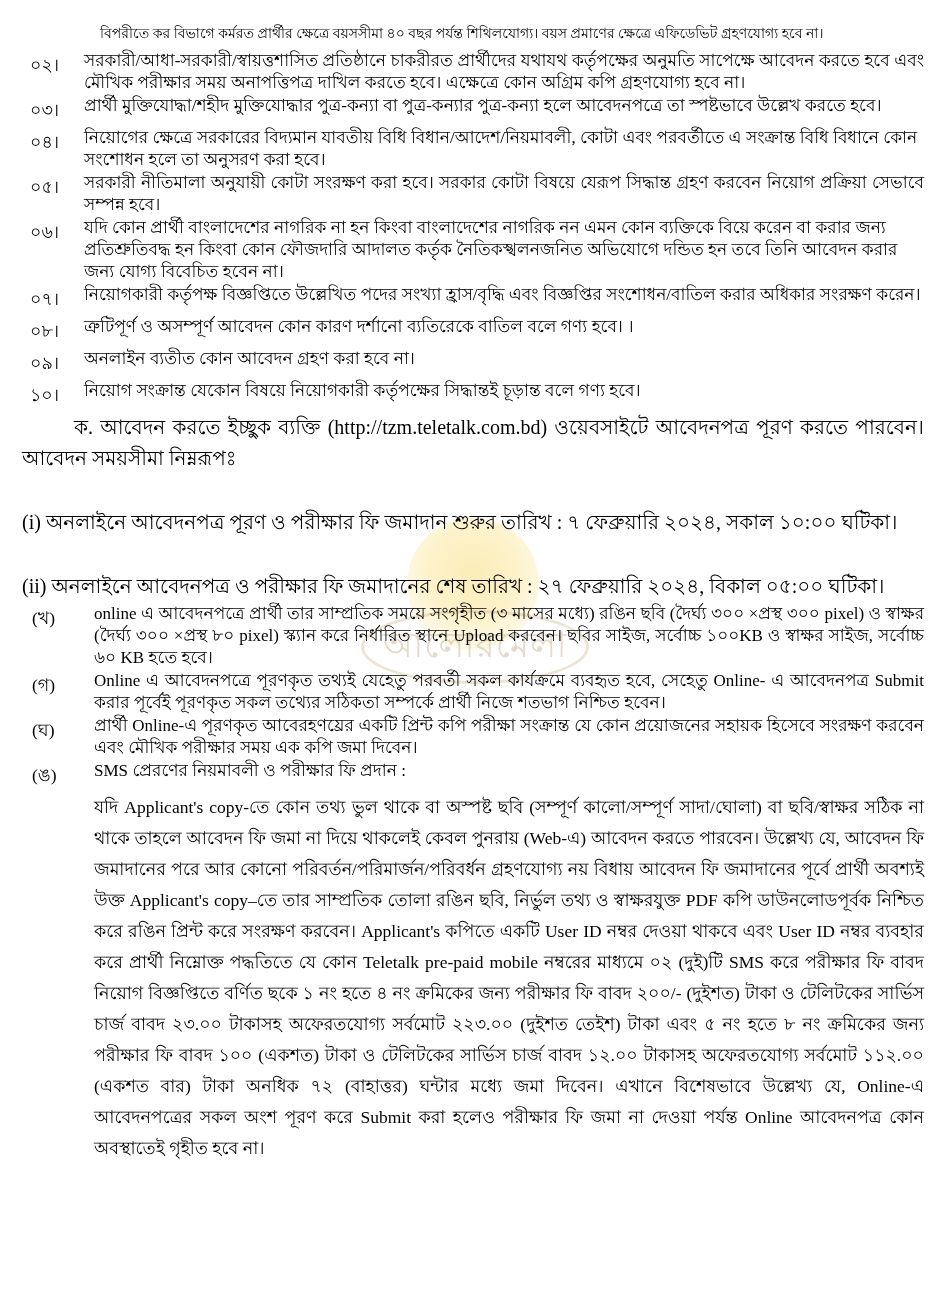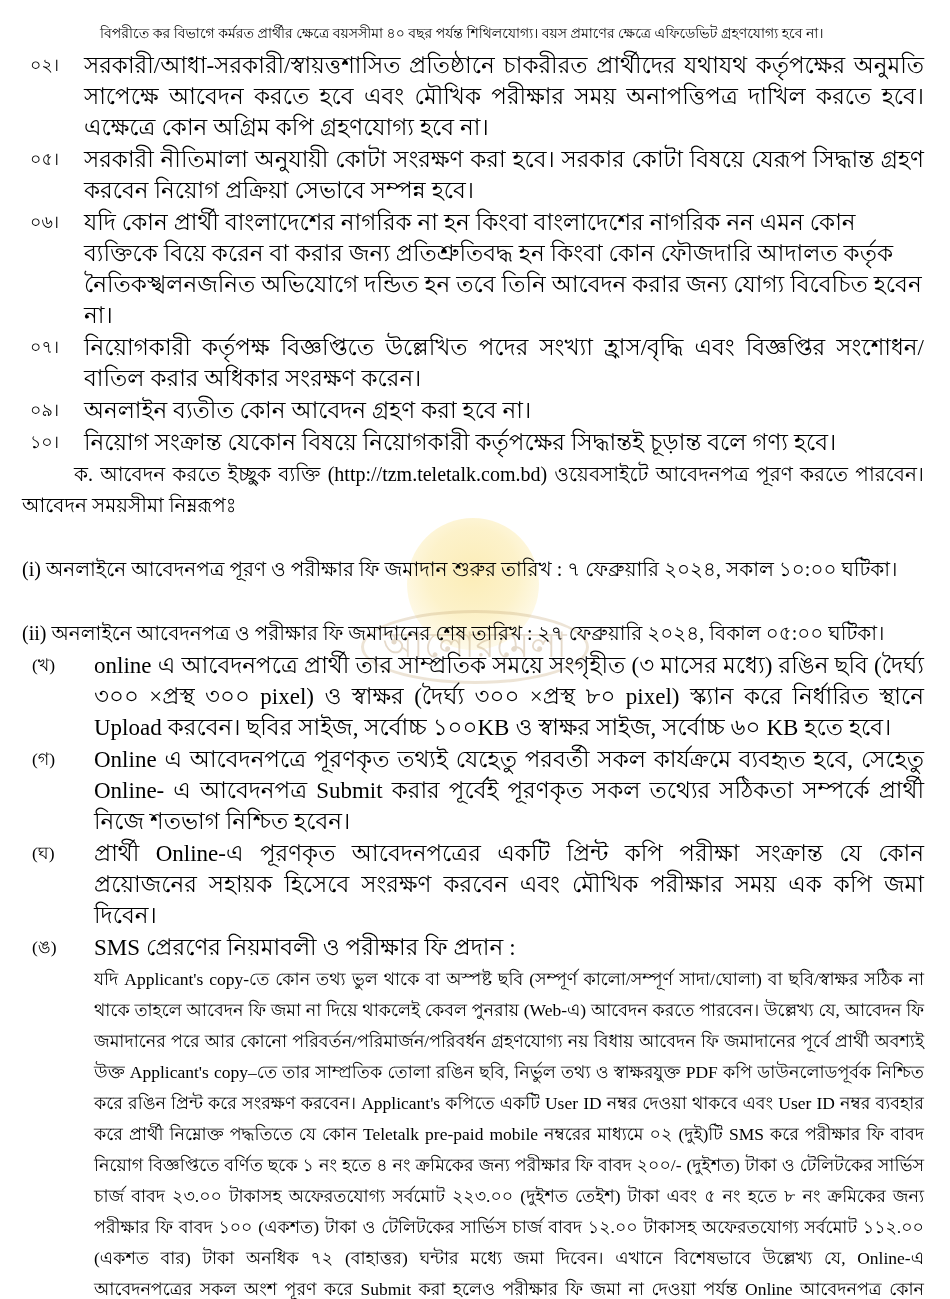--- a/index.html
+++ b/index.html
@@ -90,22 +90,22 @@
     padding-left: 8px;
     box-sizing: border-box;
     white-space: nowrap;
   }
   .marker.sub {
     width: 72px;
     padding-left: 10px;
   }
   .ptext {
     flex: 1 1 auto;
-    font-size: 23px;
-    line-height: 31px;
+    font-size: 17px;
+    line-height: 22px;
     text-align: justify;
     text-justify: inter-word;
     word-spacing: 0.2px;
   }
   .ptext.nojust { text-align: left; }
 
   
   .lead {
     margin: 0 0 1px 0;
     padding-left: 78px;
@@ -148,37 +148,49 @@
 
   <div class="content">
 
     <div class="lead">বিপরীতে কর বিভাগে কর্মরত প্রার্থীর ক্ষেত্রে বয়সসীমা ৪০ বছর পর্যন্ত শিথিলযোগ্য। বয়স প্রমাণের ক্ষেত্রে এফিডেভিট গ্রহণযোগ্য হবে না।</div>
 
     <div class="para">
       <div class="marker">০২।</div>
       <div class="ptext">সরকারী/আধা-সরকারী/স্বায়ত্তশাসিত প্রতিষ্ঠানে চাকরীরত প্রার্থীদের যথাযথ কর্তৃপক্ষের অনুমতি সাপেক্ষে আবেদন করতে হবে এবং মৌখিক পরীক্ষার সময় অনাপত্তিপত্র দাখিল করতে হবে। এক্ষেত্রে কোন অগ্রিম কপি গ্রহণযোগ্য হবে না।</div>
     </div>
 
-
+    <div class="para">
+      <div class="marker">০৩।</div>
+      <div class="ptext nojust">প্রার্থী মুক্তিযোদ্ধা/শহীদ মুক্তিযোদ্ধার পুত্র-কন্যা বা পুত্র-কন্যার পুত্র-কন্যা হলে আবেদনপত্রে তা স্পষ্টভাবে উল্লেখ করতে হবে।</div>
+    </div>
+
+    <div class="para">
+      <div class="marker">০৪।</div>
+      <div class="ptext nojust">নিয়োগের ক্ষেত্রে সরকারের বিদ্যমান যাবতীয় বিধি বিধান/আদেশ/নিয়মাবলী, কোটা এবং পরবর্তীতে এ সংক্রান্ত বিধি বিধানে কোন সংশোধন হলে তা অনুসরণ করা হবে।</div>
+    </div>
 
     <div class="para">
       <div class="marker">০৫।</div>
       <div class="ptext">সরকারী নীতিমালা অনুযায়ী কোটা সংরক্ষণ করা হবে। সরকার কোটা বিষয়ে যেরূপ সিদ্ধান্ত গ্রহণ করবেন নিয়োগ প্রক্রিয়া সেভাবে সম্পন্ন হবে।</div>
     </div>
 
     <div class="para">
       <div class="marker">০৬।</div>
       <div class="ptext nojust">যদি কোন প্রার্থী বাংলাদেশের নাগরিক না হন কিংবা বাংলাদেশের নাগরিক নন এমন কোন ব্যক্তিকে বিয়ে করেন বা করার জন্য প্রতিশ্রুতিবদ্ধ হন কিংবা কোন ফৌজদারি আদালত কর্তৃক নৈতিকস্খলনজনিত অভিযোগে দন্ডিত হন তবে তিনি আবেদন করার জন্য যোগ্য বিবেচিত হবেন না।</div>
     </div>
 
     <div class="para">
       <div class="marker">০৭।</div>
       <div class="ptext">নিয়োগকারী কর্তৃপক্ষ বিজ্ঞপ্তিতে উল্লেখিত পদের সংখ্যা হ্রাস/বৃদ্ধি এবং বিজ্ঞপ্তির সংশোধন/বাতিল করার অধিকার সংরক্ষণ করেন।</div>
     </div>
 
+    <div class="para">
+      <div class="marker">০৮।</div>
+      <div class="ptext nojust">ত্রুটিপূর্ণ ও অসম্পূর্ণ আবেদন কোন কারণ দর্শানো ব্যতিরেকে বাতিল বলে গণ্য হবে। ।</div>
+    </div>
 
     <div class="para">
       <div class="marker">০৯।</div>
       <div class="ptext nojust">অনলাইন ব্যতীত কোন আবেদন গ্রহণ করা হবে না।</div>
     </div>
 
     <div class="para">
       <div class="marker">১০।</div>
       <div class="ptext nojust">নিয়োগ সংক্রান্ত যেকোন বিষয়ে নিয়োগকারী কর্তৃপক্ষের সিদ্ধান্তই চূড়ান্ত বলে গণ্য হবে।</div>
     </div>
@@ -196,21 +208,21 @@
       <div class="ptext">online এ আবেদনপত্রে প্রার্থী তার সাম্প্রতিক সময়ে সংগৃহীত (৩ মাসের মধ্যে) রঙিন ছবি (দৈর্ঘ্য ৩০০ ×প্রস্থ ৩০০ pixel) ও স্বাক্ষর (দৈর্ঘ্য ৩০০ ×প্রস্থ ৮০ pixel) স্ক্যান করে নির্ধারিত স্থানে Upload করবেন। ছবির সাইজ, সর্বোচ্চ ১০০KB ও স্বাক্ষর সাইজ, সর্বোচ্চ ৬০ KB হতে হবে।</div>
     </div>
 
     <div class="para">
       <div class="marker sub">(গ)</div>
       <div class="ptext">Online এ আবেদনপত্রে পূরণকৃত তথ্যই যেহেতু পরবর্তী সকল কার্যক্রমে ব্যবহৃত হবে, সেহেতু Online- এ আবেদনপত্র Submit করার পূর্বেই পূরণকৃত সকল তথ্যের সঠিকতা সম্পর্কে প্রার্থী নিজে শতভাগ নিশ্চিত হবেন।</div>
     </div>
 
     <div class="para">
       <div class="marker sub">(ঘ)</div>
-      <div class="ptext">প্রার্থী Online-এ পূরণকৃত আবেদনপত্রের একটি প্রিন্ট কপি পরীক্ষা সংক্রান্ত যে কোন প্রয়োজনের সহায়ক হিসেবে সংরক্ষণ করবেন এবং মৌখিক পরীক্ষার সময় এক কপি জমা দিবেন।</div>
+      <div class="ptext">প্রার্থী Online-এ পূরণকৃত আবেরহণয্রের একটি প্রিন্ট কপি পরীক্ষা সংক্রান্ত যে কোন প্রয়োজনের সহায়ক হিসেবে সংরক্ষণ করবেন এবং মৌখিক পরীক্ষার সময় এক কপি জমা দিবেন।</div>
     </div>
 
     <div class="para">
       <div class="marker sub">(ঙ)</div>
       <div class="ptext nojust">SMS প্রেরণের নিয়মাবলী ও পরীক্ষার ফি প্রদান :</div>
     </div>
 
 
     <div class="subblock">যদি Applicant's copy-তে কোন তথ্য ভুল থাকে বা অস্পষ্ট ছবি (সম্পূর্ণ কালো/সম্পূর্ণ সাদা/ঘোলা) বা ছবি/স্বাক্ষর সঠিক না থাকে তাহলে আবেদন ফি জমা না দিয়ে থাকলেই কেবল পুনরায় (Web-এ) আবেদন করতে পারবেন। উল্লেখ্য যে, আবেদন ফি জমাদানের পরে আর কোনো পরিবর্তন/পরিমার্জন/পরিবর্ধন গ্রহণযোগ্য নয় বিধায় আবেদন ফি জমাদানের পূর্বে প্রার্থী অবশ্যই উক্ত Applicant's copy–তে তার সাম্প্রতিক তোলা রঙিন ছবি, নির্ভুল তথ্য ও স্বাক্ষরযুক্ত PDF কপি ডাউনলোডপূর্বক নিশ্চিত করে রঙিন প্রিন্ট করে সংরক্ষণ করবেন। Applicant's কপিতে একটি User ID নম্বর দেওয়া থাকবে এবং User ID নম্বর ব্যবহার করে প্রার্থী নিম্নোক্ত পদ্ধতিতে যে কোন Teletalk pre-paid mobile নম্বরের মাধ্যমে ০২ (দুই)টি SMS করে পরীক্ষার ফি বাবদ নিয়োগ বিজ্ঞপ্তিতে বর্ণিত ছকে ১ নং হতে ৪ নং ক্রমিকের জন্য পরীক্ষার ফি বাবদ ২০০/- (দুইশত) টাকা ও টেলিটকের সার্ভিস চার্জ বাবদ ২৩.০০ টাকাসহ অফেরতযোগ্য সর্বমোট ২২৩.০০ (দুইশত তেইশ) টাকা এবং ৫ নং হতে ৮ নং ক্রমিকের জন্য পরীক্ষার ফি বাবদ ১০০ (একশত) টাকা ও টেলিটকের সার্ভিস চার্জ বাবদ ১২.০০ টাকাসহ অফেরতযোগ্য সর্বমোট ১১২.০০ (একশত বার) টাকা অনধিক ৭২ (বাহাত্তর) ঘন্টার মধ্যে জমা দিবেন। এখানে বিশেষভাবে উল্লেখ্য যে, Online-এ আবেদনপত্রের সকল অংশ পূরণ করে Submit করা হলেও পরীক্ষার ফি জমা না দেওয়া পর্যন্ত Online আবেদনপত্র কোন অবস্থাতেই গৃহীত হবে না।</div>
 

